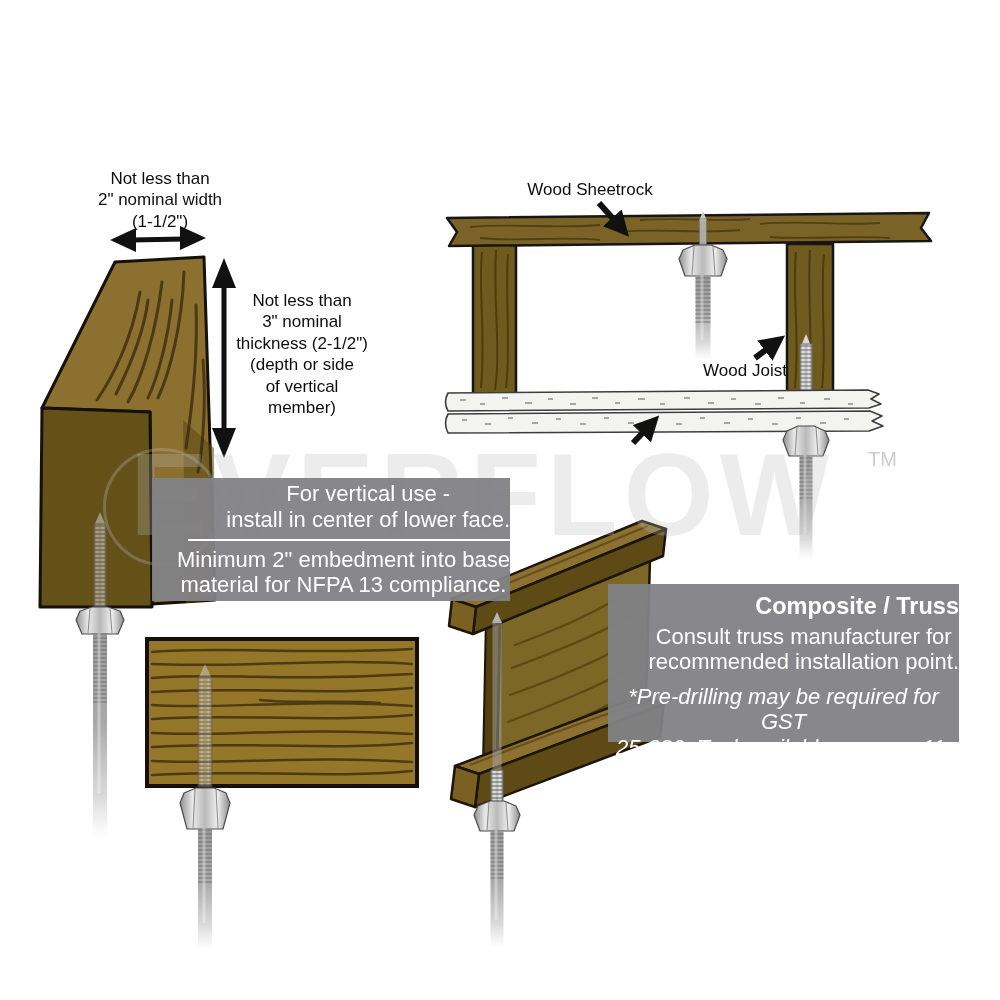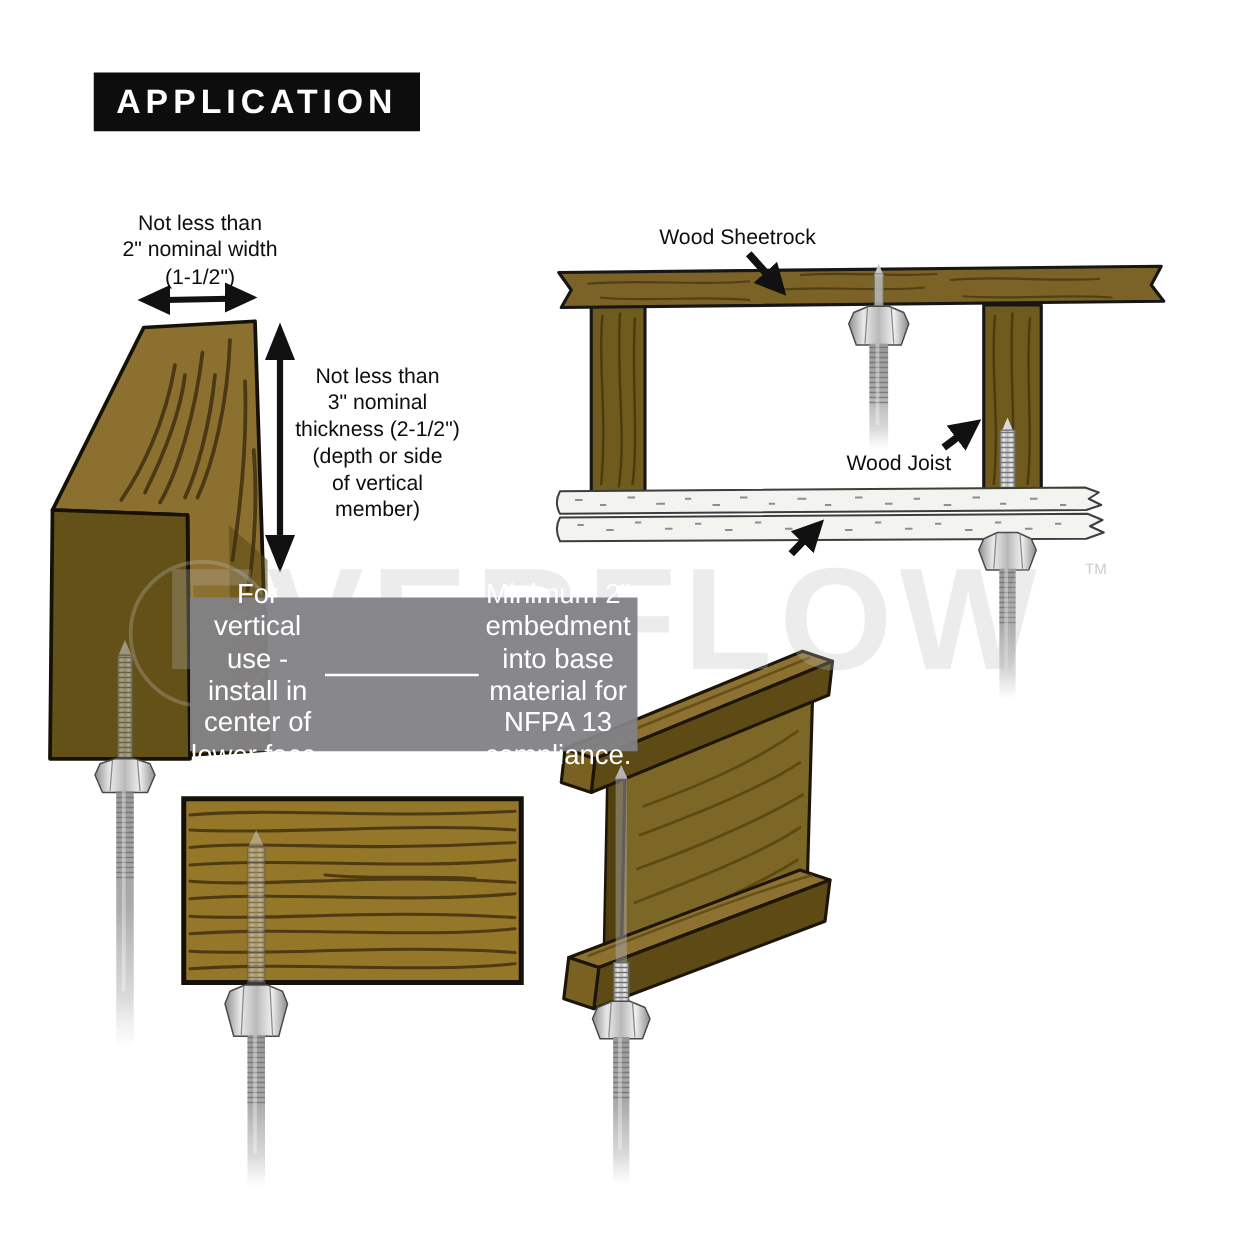--- a/index.html
+++ b/index.html
@@ -8,39 +8,39 @@
   .layer-svg{position:absolute;left:0;top:0;z-index:1;}
   
   .banner{position:absolute;left:75px;top:58px;width:261px;height:47px;background:#0d0d0d;
           display:flex;align-items:center;justify-content:center;z-index:10;}
   .banner span{color:#ffffff;font-weight:bold;font-size:27px;letter-spacing:4px;}
   .note{position:absolute;z-index:10;font-size:17px;line-height:1.26;text-align:center;
         white-space:pre-line;color:#0d0d0d;}
   .note-width{left:80px;top:168px;width:160px;}
   .note-thickness{left:232px;top:290px;width:140px;}
   .lbl-flooring{left:510px;top:179px;width:160px;}
-  .lbl-joist{left:664px;top:360px;width:110px;}
+  .lbl-joist{left:690px;top:360px;width:110px;}
   .lbl-sheetrock{left:555px;top:442px;width:170px;}
   
   .graybox{position:absolute;background:rgba(130,130,134,0.95);z-index:10;color:#fff;
-           display:flex;align-items:center;justify-content:center;
+           display:flex;flex-direction:column;align-items:flex-end;justify-content:center;
            text-align:center;white-space:pre-line;}
   .box-vertical{left:152px;top:478px;width:358px;height:123px;}
   .box-vertical .sect{font-size:22px;line-height:1.18;}
   .box-vertical .divider{width:322px;border-top:2px solid #ffffff;margin:6px 0 6px 0;}
   .box-composite{left:608px;top:584px;width:351px;height:158px;justify-content:flex-start;
                  padding-top:10px;box-sizing:border-box;}
   .box-composite .title{font-size:23.5px;font-weight:bold;line-height:1.1;}
   .box-composite .body{font-size:22px;line-height:1.16;margin-top:4px;}
   .box-composite .footnote{font-size:22px;font-style:italic;line-height:1.16;margin-top:9px;}
   
   .watermark{position:absolute;left:130px;top:428px;width:780px;height:130px;z-index:6;
              font-size:116px;font-weight:bold;letter-spacing:6px;
              color:rgba(188,188,188,0.28);pointer-events:none;}
-  .wm-tm{position:absolute;left:868px;top:448px;z-index:6;font-size:12px;
+  .wm-tm{position:absolute;left:868px;top:448px;z-index:6;font-size:20px;
          color:rgba(160,160,160,0.55);pointer-events:none;}
   .wm-ring{position:absolute;left:103px;top:448px;width:112px;height:112px;border-radius:50%;
            border:3px solid rgba(188,188,188,0.30);z-index:6;pointer-events:none;}
 </style>
 </head>
 <body>
 
 <div class="stage">
 
   <svg class="layer-svg" width="1000" height="1000" viewBox="0 0 1000 1000">
@@ -233,23 +233,20 @@
       <path d="M599,203 L624,231" marker-end="url(#ah)"></path>
       <path d="M755,358 L779,340" marker-end="url(#ah)"></path>
       <path d="M633,443 L654,421" marker-end="url(#ah)"></path>
     </g>
   </svg>
 
   <div class="watermark">EVERFLOW</div>
   <div class="wm-tm">TM</div>
   <div class="wm-ring"></div>
 
-  <div class="banner">
-    <span>APPLICATION</span>
-  </div>
 
   <div class="note note-width">Not less than
 2" nominal width
 (1-1/2")</div>
 
   <div class="note note-thickness">Not less than
 3" nominal
 thickness (2-1/2")
 (depth or side
 of vertical member)</div>
@@ -260,14 +257,21 @@
 
 
   <div class="graybox box-vertical">
     <div class="sect">For vertical use -
 install in center of lower face.</div>
     <div class="divider"></div>
     <div class="sect">Minimum 2" embedment into base
 material for NFPA 13 compliance.</div>
   </div>
 
+  <div class="graybox box-composite">
+    <div class="title">Composite / Truss</div>
+    <div class="body">Consult truss manufacturer for
+recommended installation point.</div>
+    <div class="footnote">*Pre-drilling may be required for GST
+25-380. Tool available on page 11.</div>
+  </div>
 
 </div>
 
 </body></html>

